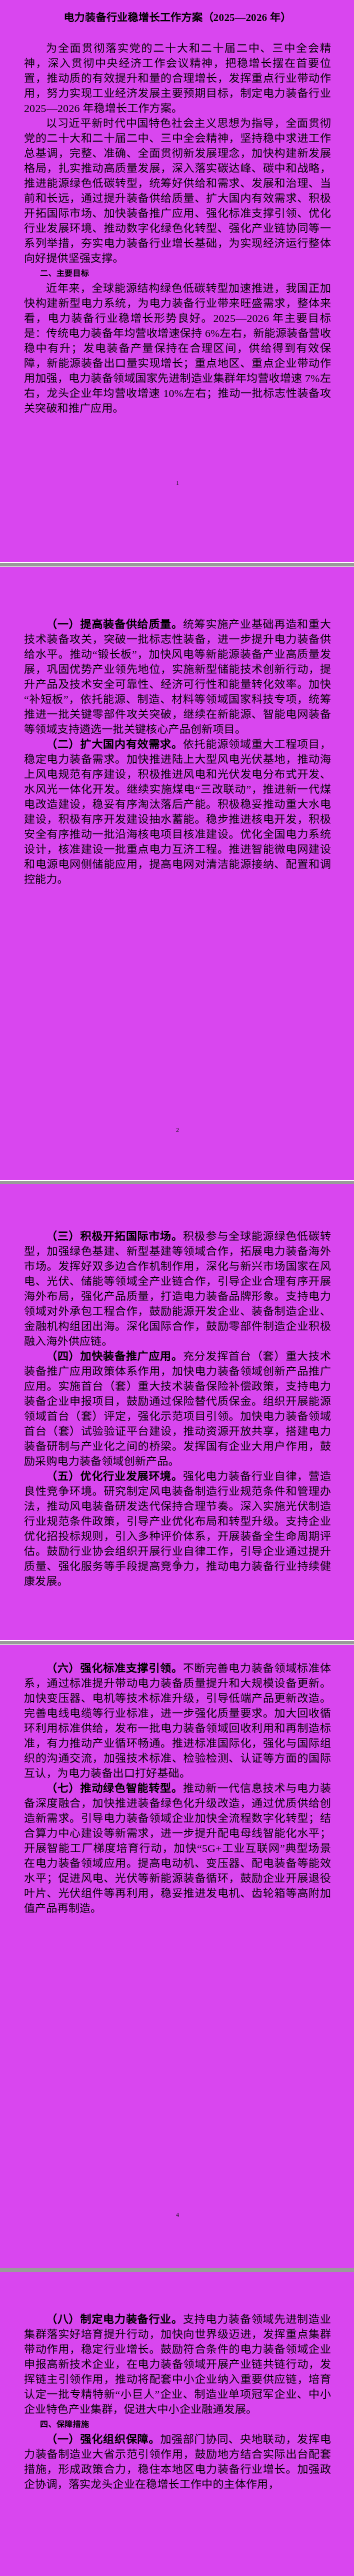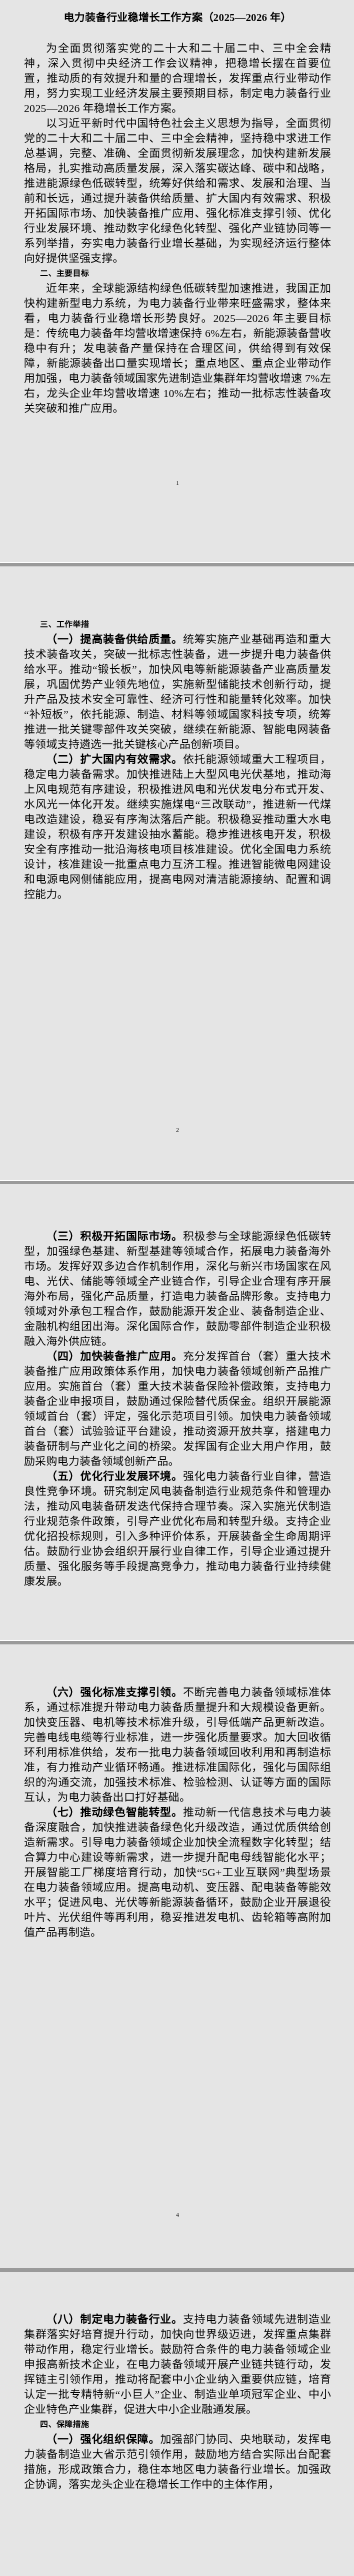--- a/index.html
+++ b/index.html
@@ -14,33 +14,33 @@
   }
   .doc {
     width: 355px;
     margin: 0 auto;
     position: relative;
     background: #ffffff;
   }
   .page {
     width: 355px;
     box-sizing: border-box;
-    background: #e5e5e5;
+    background: #d946ef;
     position: relative;
     overflow: hidden;
   }
   .page-inner {
     padding: 0 24px;
     box-sizing: border-box;
   }
   
   .page-1 { height: 562px; padding-top: 11.3px; }
   .page-2 { height: 613px; padding-top: 50px; }
   .page-3 { height: 456px; padding-top: 45px; }
-  .page-4 { height: 623px; padding-top: 40px; }
+  .page-4 { height: 623px; padding-top: 16px; }
   .page-5 { height: 983px; padding-top: 40px; }
 
   .doc-title {
     font-family: "Liberation Serif", "DejaVu Serif", serif;
     font-weight: bold;
     font-size: 10.6px;
     line-height: 1.35;
     text-align: center;
     letter-spacing: 0.1px;
     margin: 0 0 15.5px 0;
@@ -113,21 +113,20 @@
 
       <p class="para">近年来，全球能源结构绿色低碳转型加速推进，我国正加快构建新型电力系统，为电力装备行业带来旺盛需求，整体来看，电力装备行业稳增长形势良好。2025—2026 年主要目标是：传统电力装备年均营收增速保持 6%左右，新能源装备营收稳中有升；发电装备产量保持在合理区间，供给得到有效保障，新能源装备出口量实现增长；重点地区、重点企业带动作用加强，电力装备领域国家先进制造业集群年均营收增速 7%左右，龙头企业年均营收增速 10%左右；推动一批标志性装备攻关突破和推广应用。</p>
     </div>
     <div class="page-number pn-1">1</div>
   </div>
 
   <div class="page-gap"></div>
 
   <div class="page page-2">
     <div class="page-inner">
-      <h2 class="section-heading">三、工作举措</h2>
 
       <p class="para">
         <span class="run-head">（一）提高装备供给质量。</span><span>统筹实施产业基础再造和重大技术装备攻关，突破一批标志性装备，进一步提升电力装备供给水平。推动“锻长板”，加快风电等新能源装备产业高质量发展，巩固优势产业领先地位，实施新型储能技术创新行动，提升产品及技术安全可靠性、经济可行性和能量转化效率。加快“补短板”，依托能源、制造、材料等领域国家科技专项，统筹推进一批关键零部件攻关突破，继续在新能源、智能电网装备等领域支持遴选一批关键核心产品创新项目。</span>
       </p>
 
       <p class="para">
         <span class="run-head">（二）扩大国内有效需求。</span><span>依托能源领域重大工程项目，稳定电力装备需求。加快推进陆上大型风电光伏基地，推动海上风电规范有序建设，积极推进风电和光伏发电分布式开发、水风光一体化开发。继续实施煤电“三改联动”，推进新一代煤电改造建设，稳妥有序淘汰落后产能。积极稳妥推动重大水电建设，积极有序开发建设抽水蓄能。稳步推进核电开发，积极安全有序推动一批沿海核电项目核准建设。优化全国电力系统设计，核准建设一批重点电力互济工程。推进智能微电网建设和电源电网侧储能应用，提高电网对清洁能源接纳、配置和调控能力。</span>
       </p>
     </div>
     <div class="page-number pn-2">2</div>

